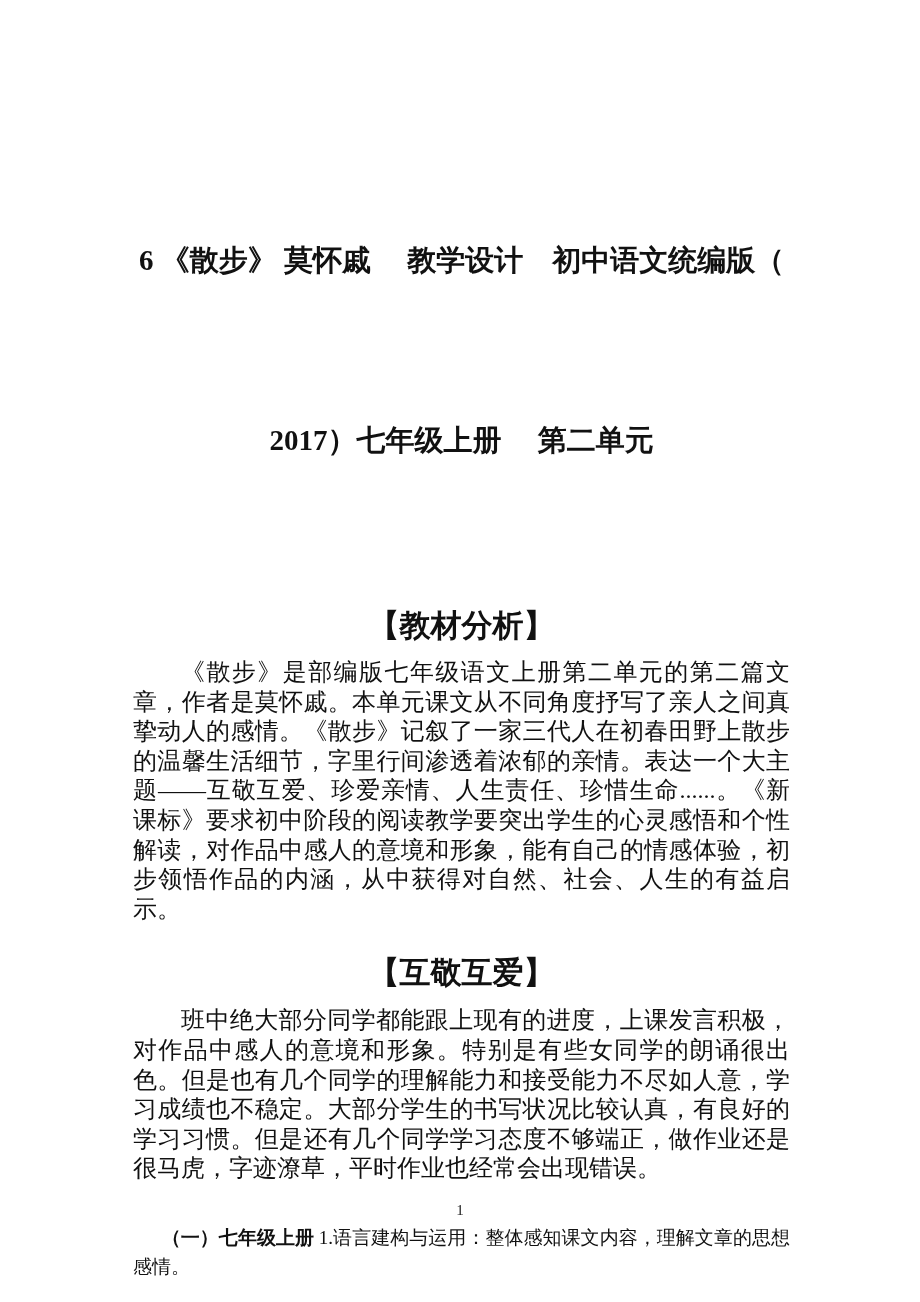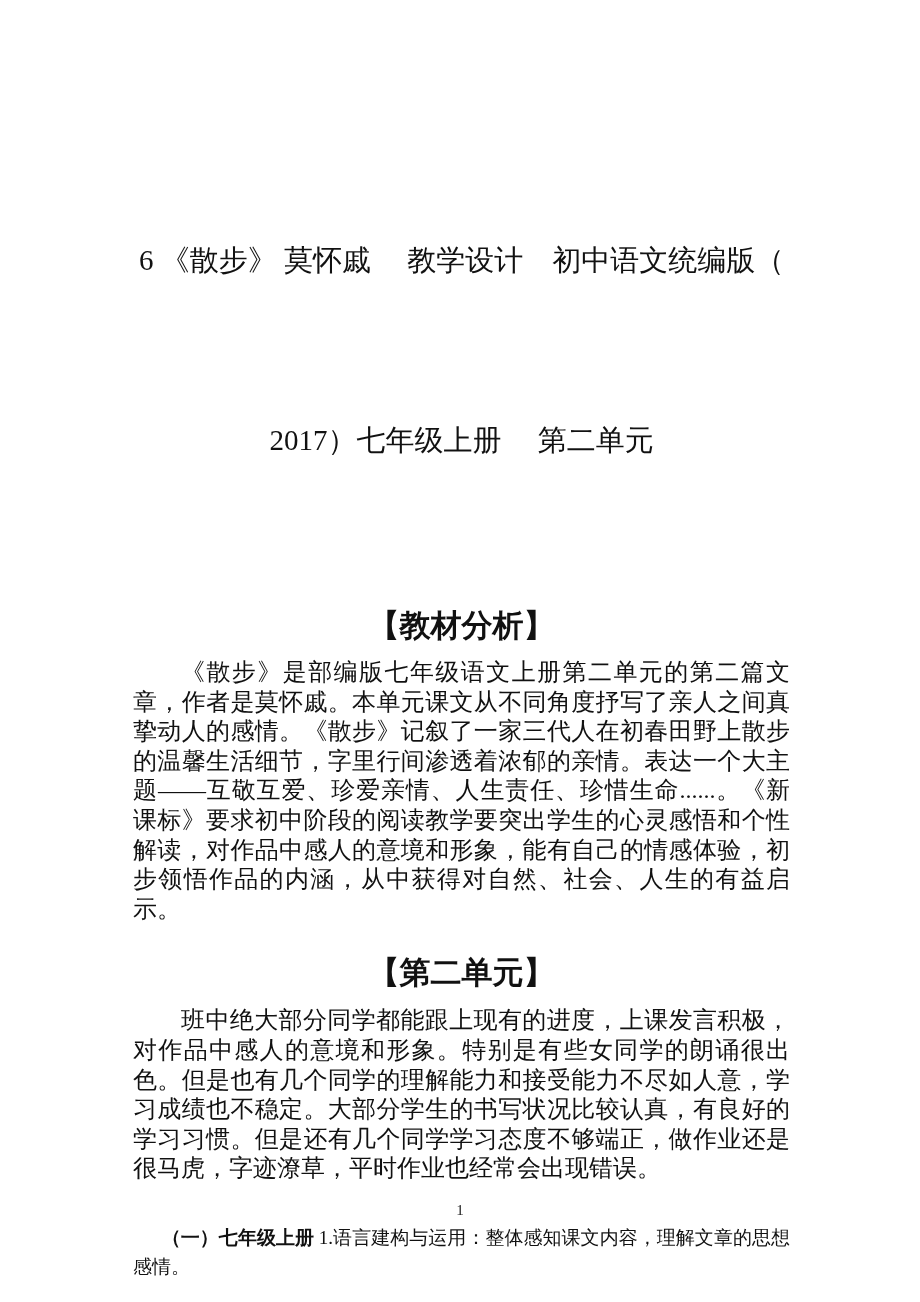--- a/index.html
+++ b/index.html
@@ -16,21 +16,21 @@
   }
   .content {
     position: absolute;
     left: 133px;
     top: 0;
     width: 657px;
   }
   .doc-title {
     margin-top: 110px;
     font-size: 29px;
-    font-weight: 400;
+    font-weight: 700;
     line-height: 60px;
     text-align: center;
     white-space: pre-wrap;
   }
   .sec-heading {
     font-size: 31px;
     font-weight: 700;
     line-height: 36px;
     text-align: center;
   }
@@ -72,21 +72,21 @@
   <div class="content">
 
     <div class="doc-title">
       <div>6 《散步》 莫怀戚　 教学设计　初中语文统编版（</div>
       <div>2017）七年级上册　 第二单元</div>
     </div>
 
     <div class="sec-heading mt-h1">【教材分析】</div>
     <div class="body-para mt-p1">《散步》是部编版七年级语文上册第二单元的第二篇文章，作者是莫怀戚。本单元课文从不同角度抒写了亲人之间真挚动人的感情。《散步》记叙了一家三代人在初春田野上散步的温馨生活细节，字里行间渗透着浓郁的亲情。表达一个大主题——互敬互爱、珍爱亲情、人生责任、珍惜生命......。《新课标》要求初中阶段的阅读教学要突出学生的心灵感悟和个性解读，对作品中感人的意境和形象，能有自己的情感体验，初步领悟作品的内涵，从中获得对自然、社会、人生的有益启示。</div>
 
-    <div class="sec-heading mt-h2">【第二单元】</div>
+    <div class="sec-heading mt-h2">【互敬互爱】</div>
     <div class="body-para mt-p2">班中绝大部分同学都能跟上现有的进度，上课发言积极，对作品中感人的意境和形象。特别是有些女同学的朗诵很出色。但是也有几个同学的理解能力和接受能力不尽如人意，学习成绩也不稳定。大部分学生的书写状况比较认真，有良好的学习习惯。但是还有几个同学学习态度不够端正，做作业还是很马虎，字迹潦草，平时作业也经常会出现错误。</div>
 
     <div class="goals-intro">
       <span class="b">（一）七年级上册</span><span> 1.语言建构与运用：整体感知课文内容，理解文章的思想感情。</span>
     </div>
 
   </div>
 
   <div class="page-number">1</div>
 </div>

